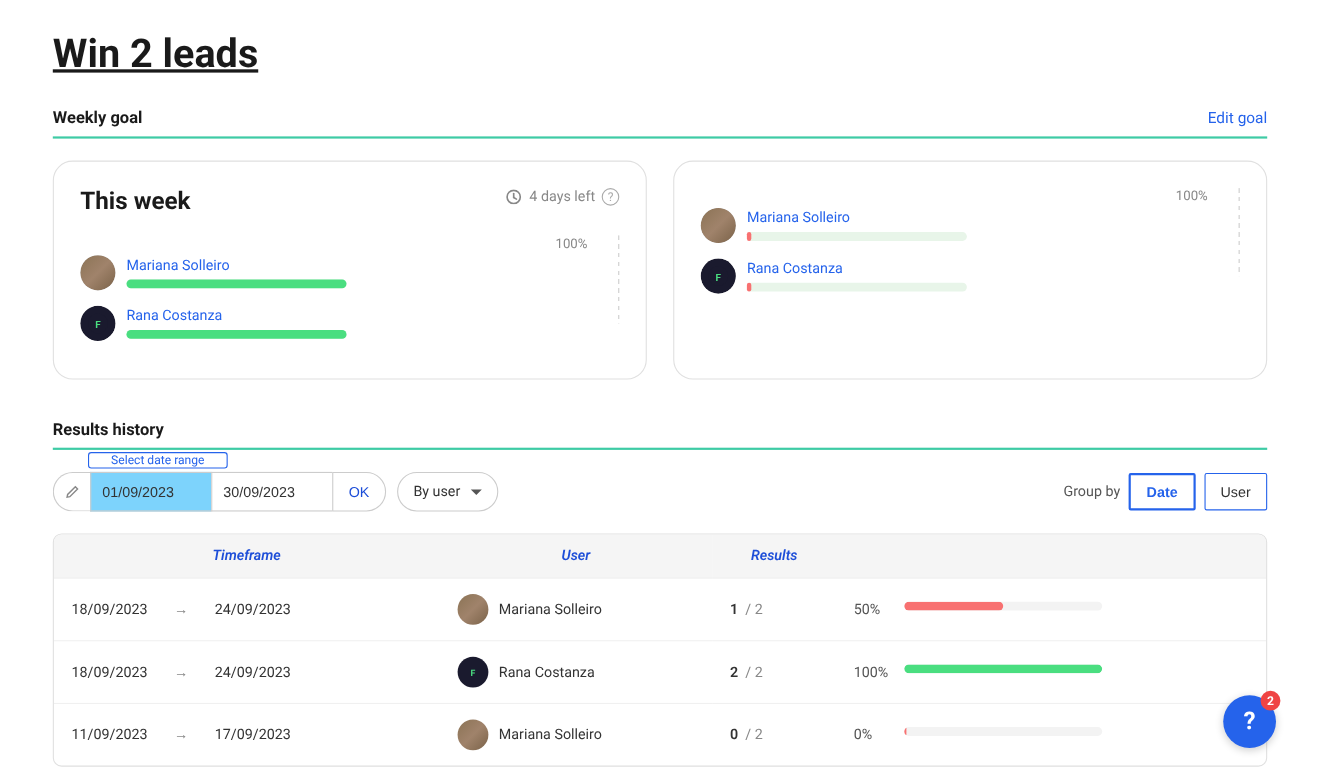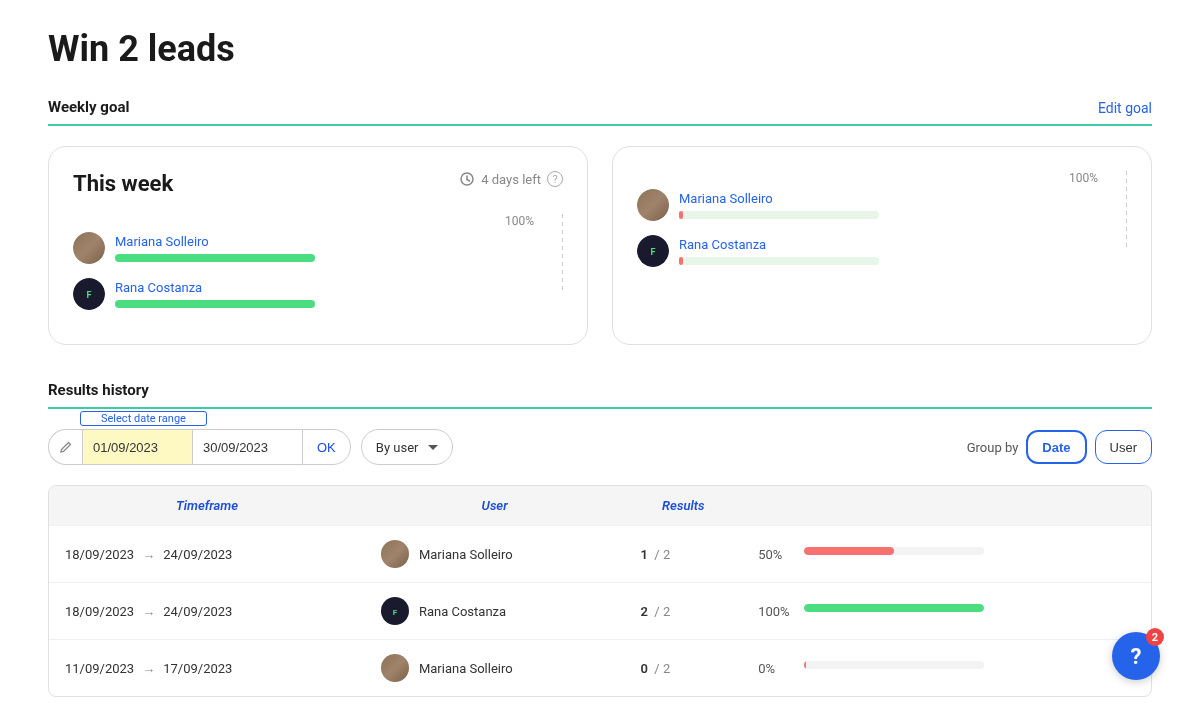--- a/index.html
+++ b/index.html
@@ -14,20 +14,21 @@
       min-height: 712px;
       background: #fff;
       padding: 28px 48px 40px 48px;
       overflow: hidden;
     }
     .page-title {
       font-size: 36px;
       font-weight: 700;
       color: #1a1a1a;
       margin-bottom: 28px;
+      text-decoration: underline;
     }
     .section-header {
       display: flex;
       align-items: flex-end;
       justify-content: space-between;
       border-bottom: 2px solid #3ecba5;
       padding-bottom: 8px;
       margin-bottom: 20px;
     }
     .section-title {
@@ -197,21 +198,21 @@
       height: 36px;
       display: flex;
       align-items: center;
     }
     .date-input {
       border: 1px solid #ccc;
       border-right: none;
       padding: 7px 10px;
       font-size: 13px;
       height: 36px;
-      background: #fef9c3;
+      background: #7dd3fc;
       color: #333;
       outline: none;
       width: 110px;
     }
     .date-input-2 {
       border: 1px solid #ccc;
       border-right: none;
       padding: 7px 10px;
       font-size: 13px;
       height: 36px;
@@ -249,21 +250,21 @@
       align-items: center;
       gap: 8px;
       margin-left: auto;
     }
     .group-by-label {
       font-size: 13px;
       color: #555;
     }
     .group-btn {
       border: 1px solid #2563eb;
-      border-radius: 12px;
+      border-radius: 2px;
       padding: 6px 14px;
       font-size: 13px;
       cursor: pointer;
       background: #fff;
       color: #333;
       height: 34px;
     }
     .group-btn.active {
       background: #fff;
       color: #2563eb;
@@ -292,21 +293,21 @@
     }
     .table td {
       padding: 14px 16px;
       font-size: 13px;
       color: #333;
       border-top: 1px solid #f0f0f0;
     }
     .timeframe-cell {
       display: flex;
       align-items: flex-end;
-      gap: 8px;
+      gap: 24px;
       white-space: nowrap;
     }
     .arrow-icon {
       color: #888;
     }
     .user-cell {
       display: flex;
       align-items: center;
       gap: 10px;
     }

